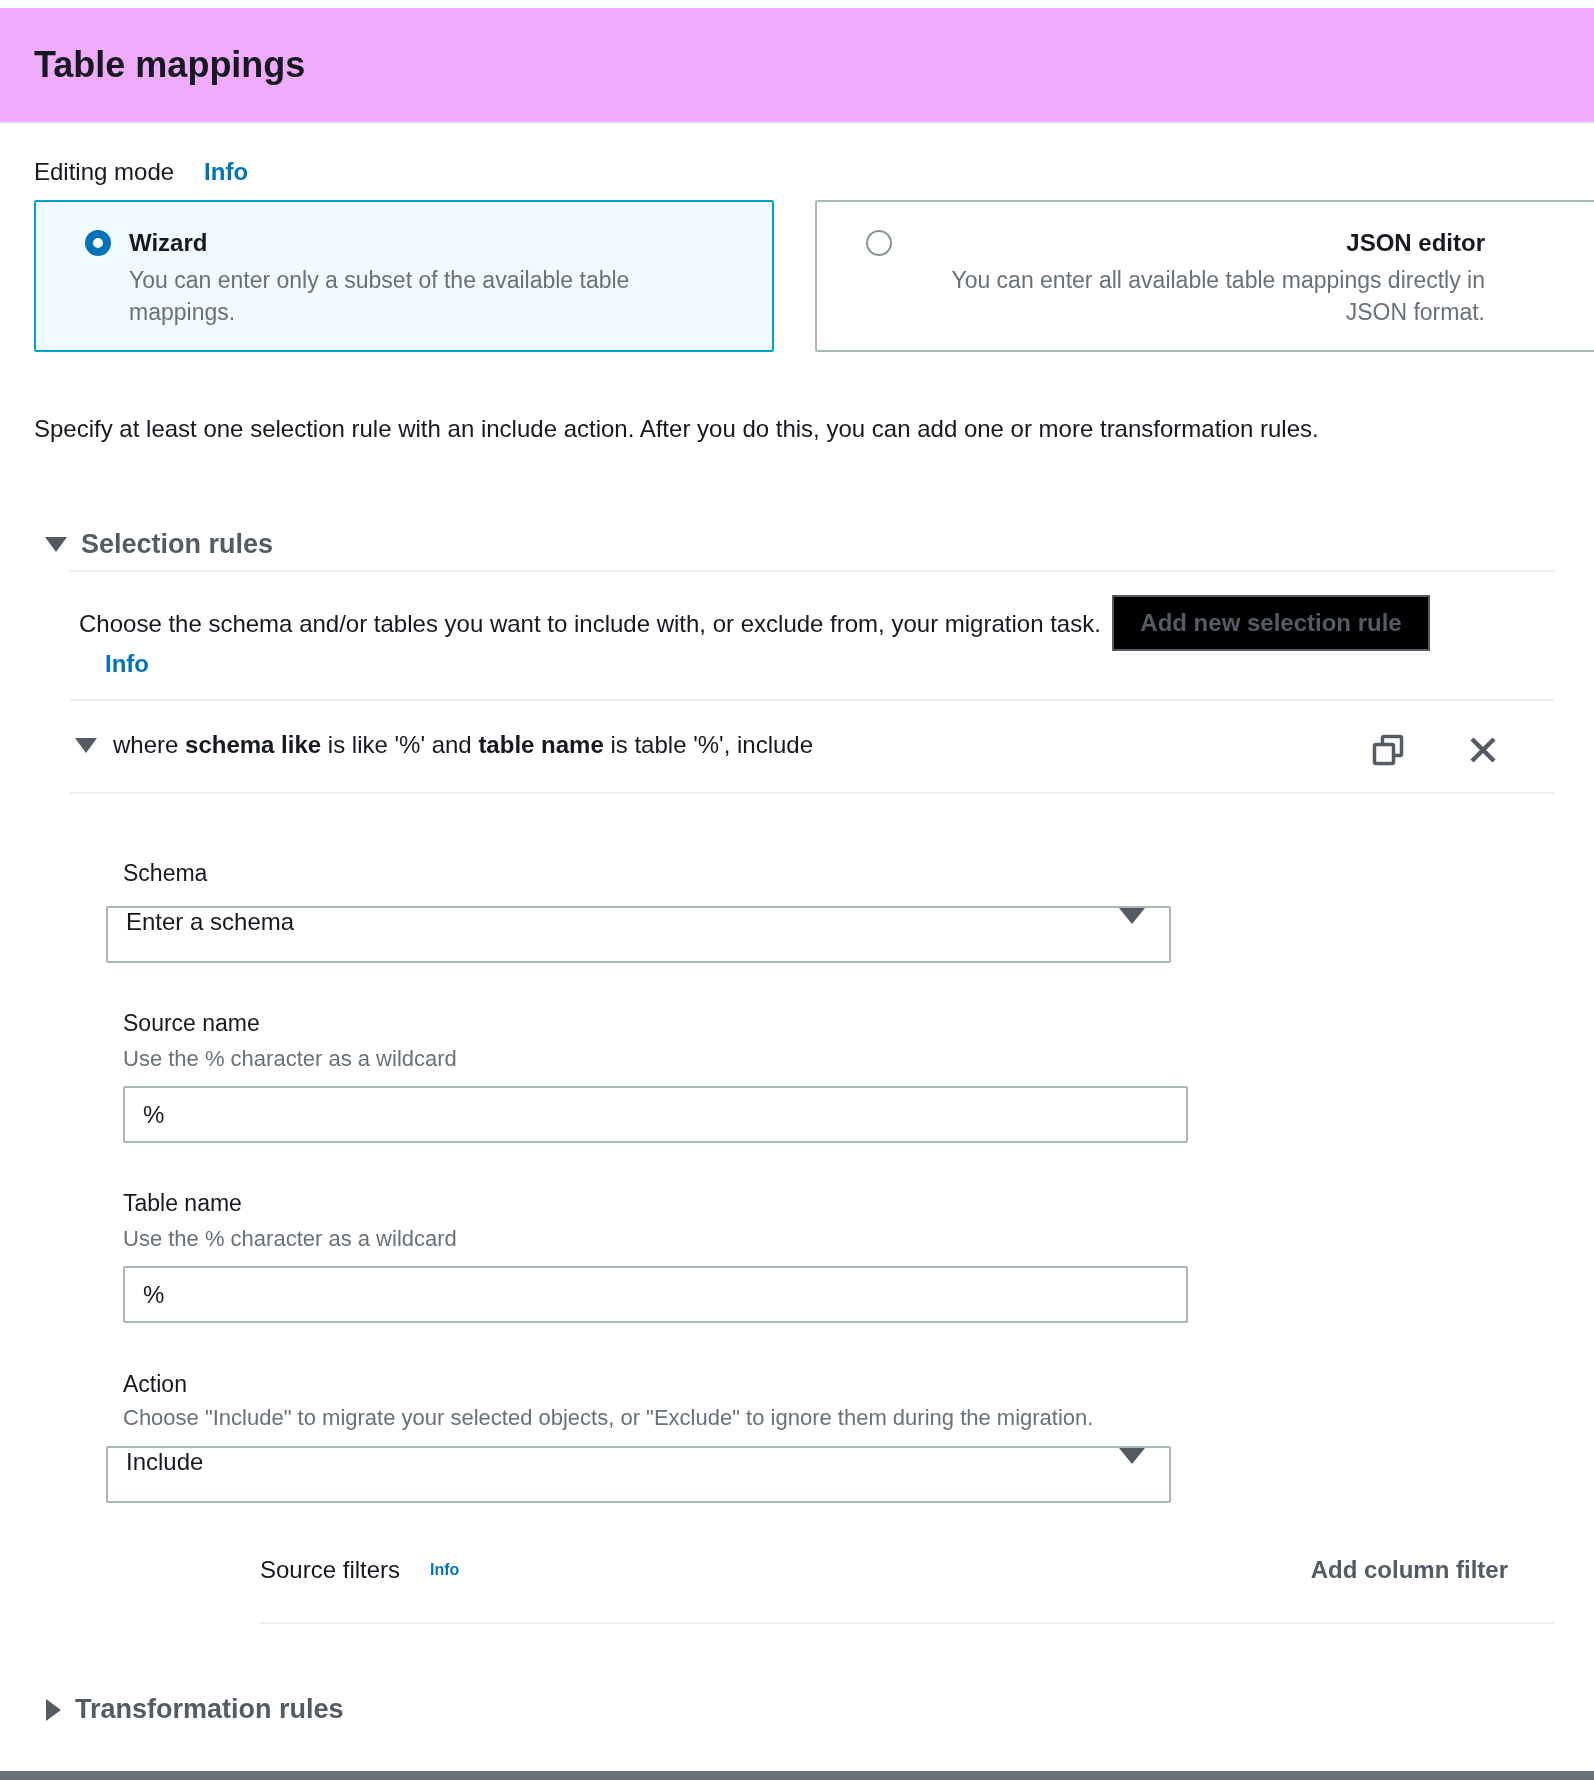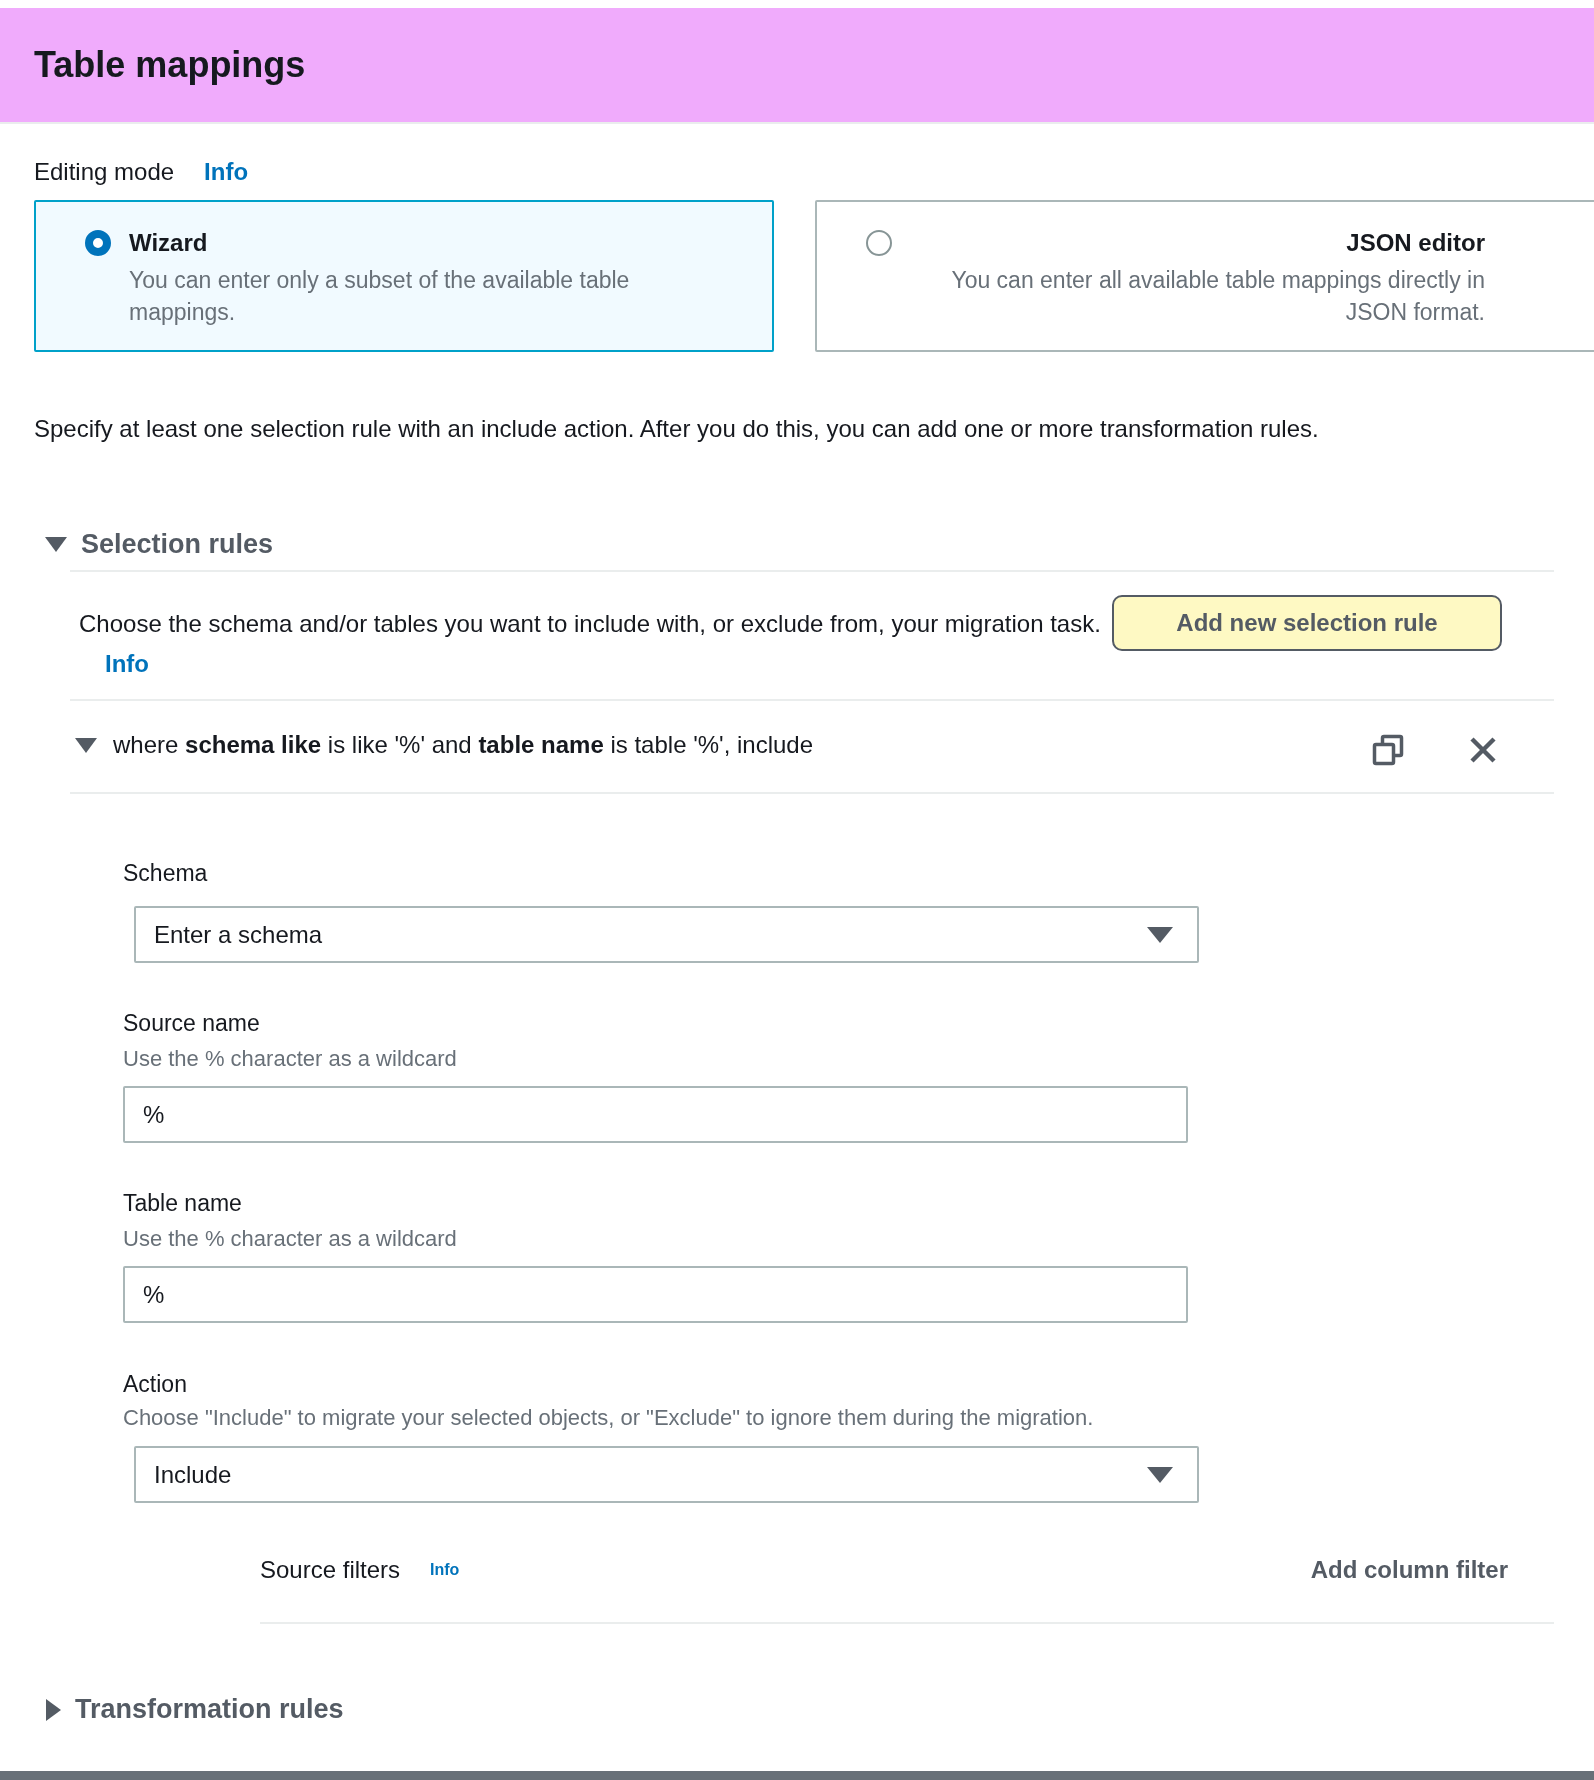--- a/index.html
+++ b/index.html
@@ -30,36 +30,36 @@
 
   
   .section-header { position:absolute; display:flex; align-items:center; cursor:pointer; }
   .section-header .caption { font-size:27px; font-weight:700; color:#545b64; margin-left:14px; }
   .tri-down { width:0; height:0; border-left:11px solid transparent; border-right:11px solid transparent; border-top:15px solid #545b64; }
   .tri-right { width:0; height:0; border-top:11px solid transparent; border-bottom:11px solid transparent; border-left:15px solid #545b64; }
 
   .divider { position:absolute; height:2px; background:#eaeded; }
 
   .choose-block { position:absolute; left:79px; top:604px; width:1040px; font-size:24px; line-height:40px; color:#16191f; }
-  .add-rule-btn { position:absolute; left:1112px; top:595px; width:390px; height:56px; background:#fef9c3;
-    border:2px solid #545b64; border-radius:10px; color:#545b64; font-size:24px; font-weight:700;
+  .add-rule-btn { position:absolute; left:1112px; top:595px; width:318px; height:56px; background:#000000;
+    border:2px solid #545b64; border-radius:0; color:#545b64; font-size:24px; font-weight:700;
     font-family:"Liberation Sans", sans-serif; cursor:pointer; }
 
   
   .rule-row { position:absolute; left:75px; top:731px; display:flex; align-items:center; }
   .rule-row .tri-down { cursor:pointer; }
   .rule-summary { font-size:24px; margin-left:16px; color:#16191f; }
   .rule-summary b { font-weight:700; }
   .icon-btn { position:absolute; cursor:pointer; background:none; border:none; padding:0; line-height:0; }
 
   
   .field-label { position:absolute; left:123px; font-size:23px; color:#16191f; }
   .field-help  { position:absolute; left:123px; font-size:22px; color:#687078; }
-  .select-box { position:absolute; left:134px; width:1065px; height:57px; border:2px solid #aab7b8; border-radius:2px;
-    background:#ffffff; display:flex; align-items:center; padding:0 24px 0 18px; cursor:pointer; }
+  .select-box { position:absolute; left:106px; width:1065px; height:57px; border:2px solid #aab7b8; border-radius:2px;
+    background:#ffffff; display:flex; padding:0 24px 0 18px; cursor:pointer; }
   .select-box .value { font-size:24px; color:#16191f; flex:1 1 auto; }
   .select-box .tri-dd { width:0; height:0; border-left:13px solid transparent; border-right:13px solid transparent; border-top:16px solid #545b64; }
   .text-input { position:absolute; left:123px; width:1065px; height:57px; border:2px solid #aab7b8; border-radius:2px;
     background:#ffffff; font-size:24px; color:#16191f; padding:0 18px; font-family:"Liberation Sans", sans-serif; }
 
   .source-filters-row { position:absolute; left:260px; top:1556px; width:1248px; display:flex; align-items:center; }
   .sf-label { font-size:24px; color:#16191f; }
   .sf-spacer { flex:1 1 auto; }
   .add-col-filter { font-size:24px; font-weight:700; color:#545b64; cursor:pointer; }
 

